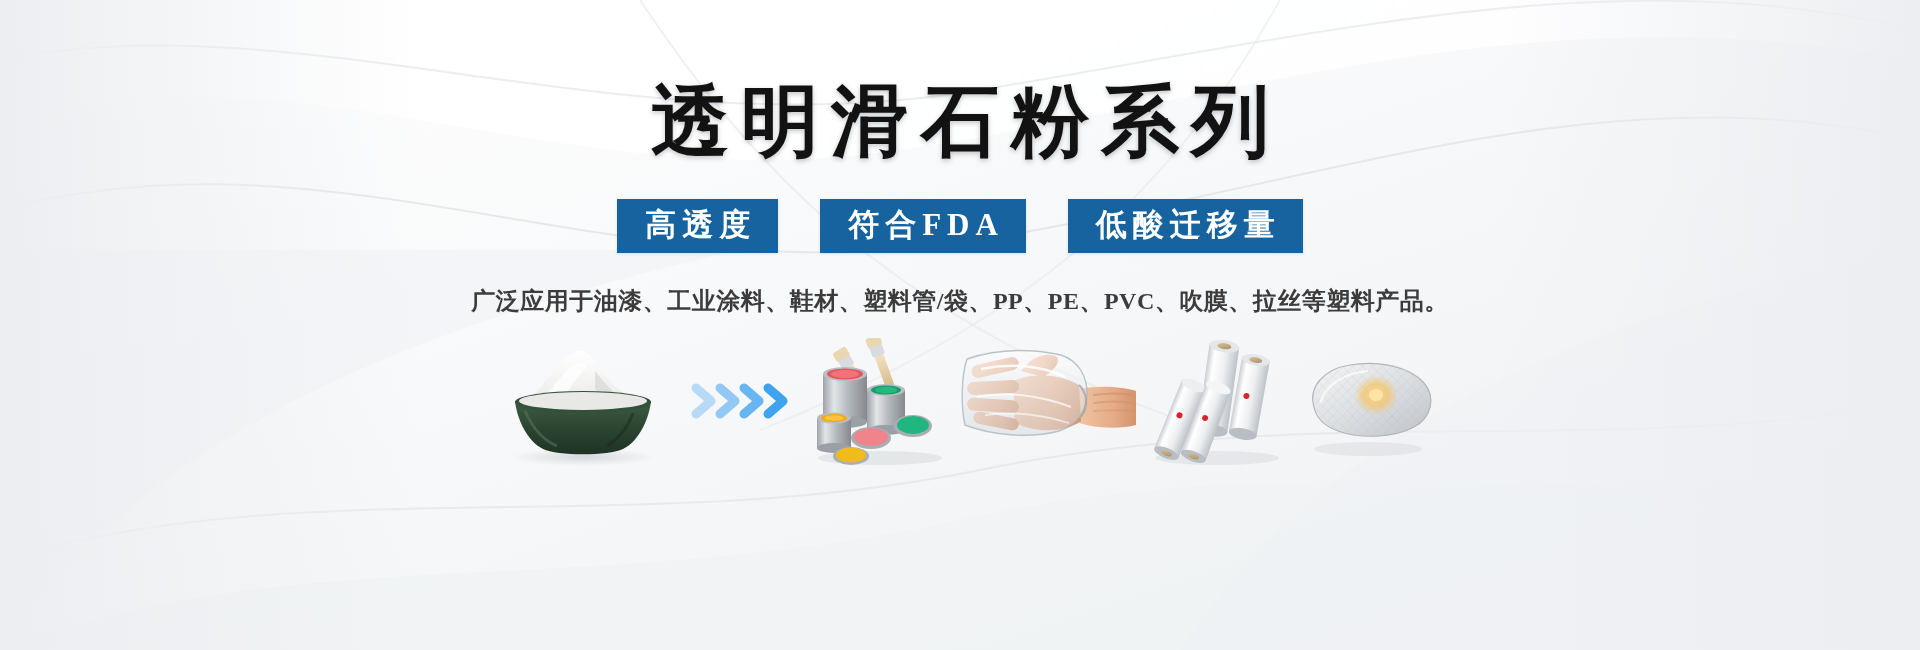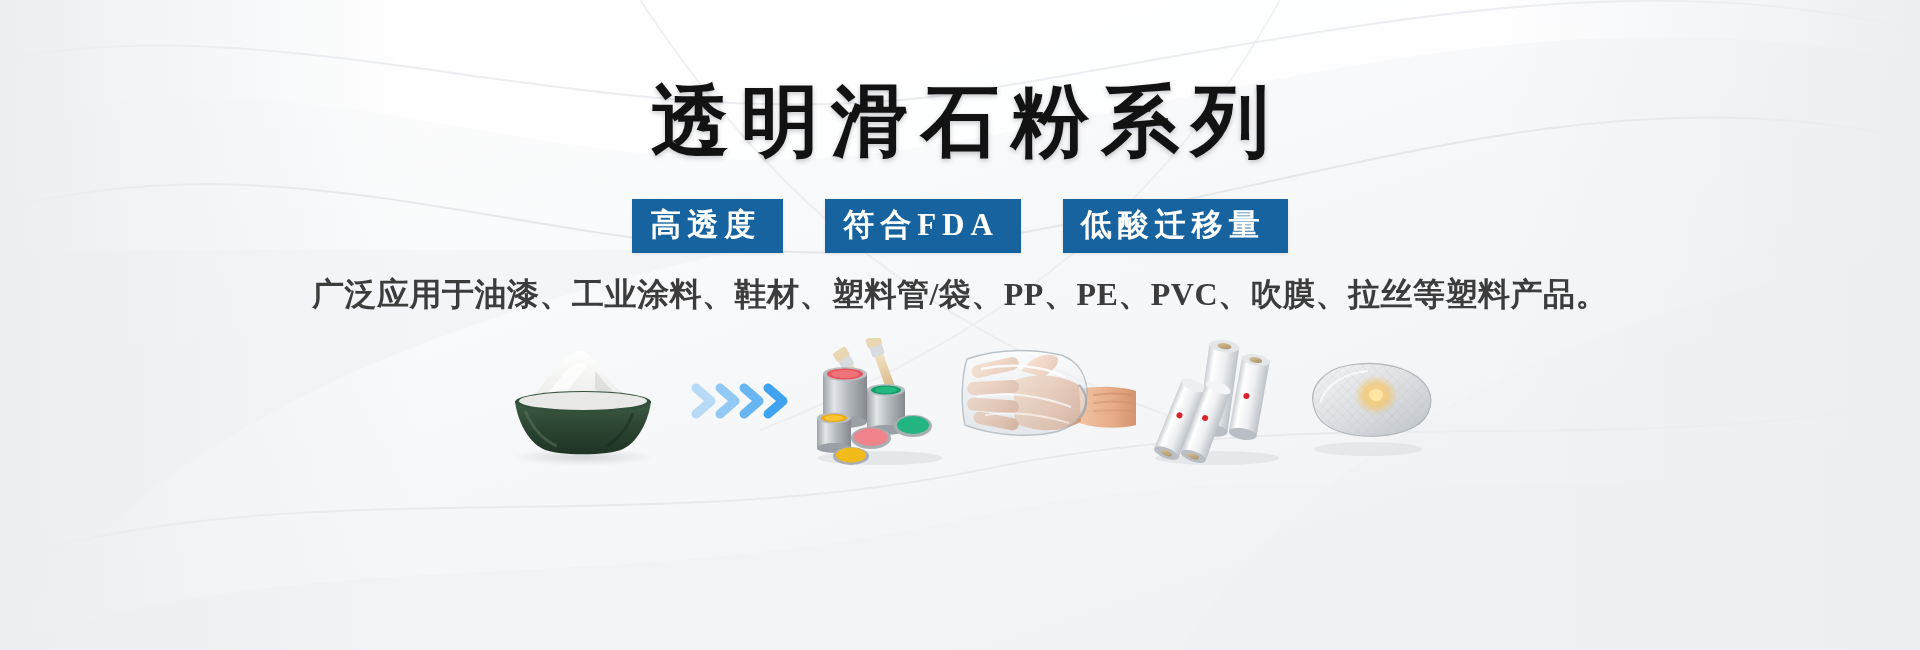--- a/index.html
+++ b/index.html
@@ -72,31 +72,31 @@
     gap: 42px;
   }
   .badge {
     background: #17639f;
     color: #ffffff;
     font-family: "Liberation Serif", "DejaVu Serif", serif;
     font-size: 31px;
     font-weight: 700;
     letter-spacing: 6px;
     text-indent: 6px;
-    padding: 7px 22px 9px 12px;
+    padding: 7px 22px 9px 22px;
     white-space: nowrap;
     line-height: 1.22;
     box-shadow: 0 1px 3px rgba(0,0,0,0.10);
     text-align: center;
   }
 
   .subtitle {
-    margin-top: 20px;
+    margin-top: 32px;
     font-family: "Liberation Serif", "DejaVu Serif", serif;
-    font-size: 32px;
+    font-size: 24px;
     font-weight: 700;
     color: #3c3c3c;
     letter-spacing: 0.5px;
     white-space: nowrap;
   }
 
   
   .products {
     margin-top: 14px;
     width: 1000px;

